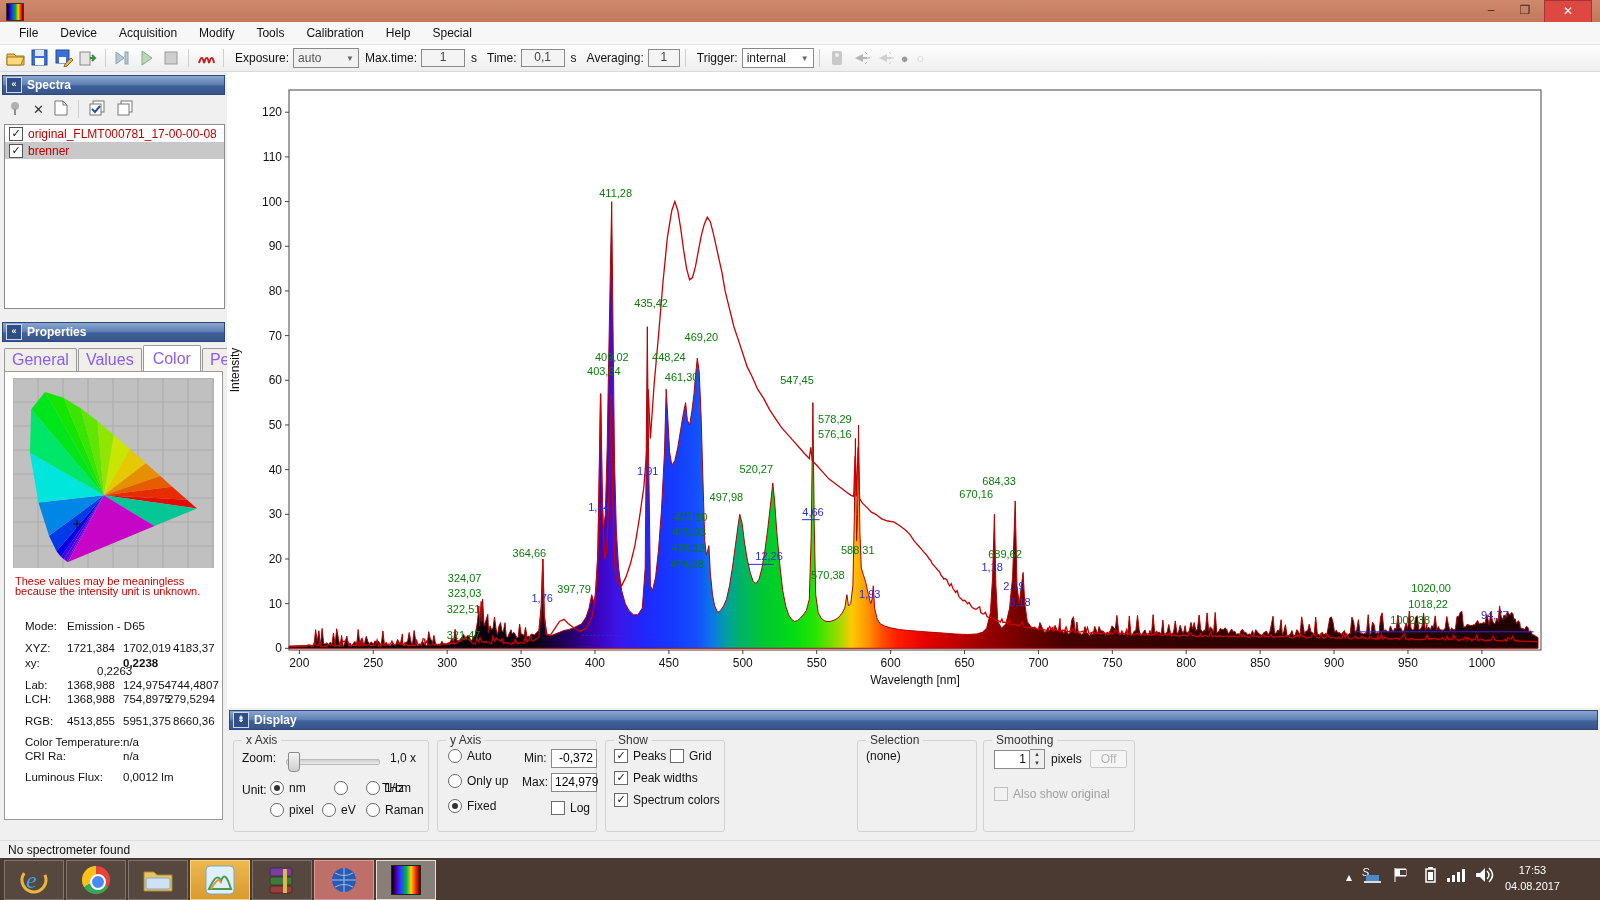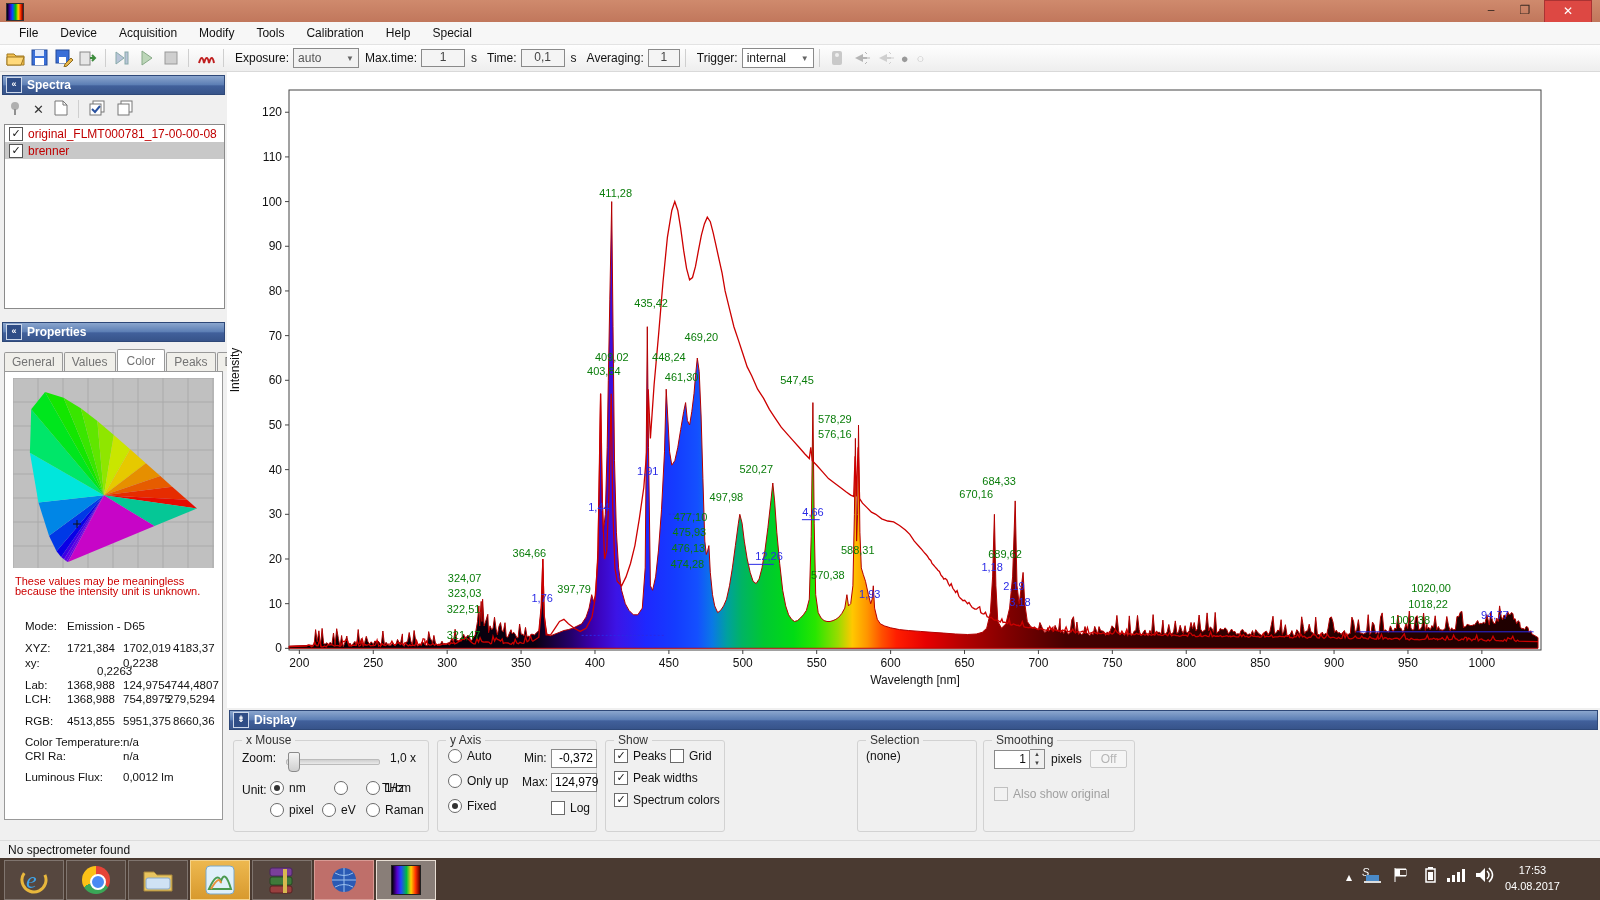--- a/index.html
+++ b/index.html
@@ -29,21 +29,21 @@
   .panel-header{height:20px;background:linear-gradient(180deg,#8ba6ce,#5d7fb5 48%,#41609b 55%,#37548a);border:1px solid #2e4878;color:#fff;font-size:12px;font-weight:bold;display:flex;align-items:center;box-sizing:border-box;}
   .ph-icon{width:14px;height:14px;background:#2f4d86;border:1px solid #marginwhite;color:#fff;font-size:9px;line-height:13px;text-align:center;margin:0 5px 0 3px;border:1px solid #cdd8ea;}
   #spectra-toolbar{left:2px;top:97px;width:223px;height:24px;display:flex;align-items:center;}
   .sp-icon{margin:0 5px;font-size:13px;color:#555;}
   #spectra-list{left:4px;top:124px;width:219px;height:183px;background:#fff;border:1px solid #8a8a8a;font-size:12px;}
   .list-item{display:flex;align-items:center;height:17px;padding-left:4px;color:#c00000;white-space:nowrap;overflow:hidden;}
   .list-item.selected{background:#c8c8c8;}
   .cb{width:12px;height:12px;border:1px solid #555;background:#fff;display:inline-block;margin-right:5px;font-size:11px;line-height:11px;text-align:center;color:#111;flex:0 0 12px;}
   
   #prop-tabs{left:4px;top:348px;width:219px;height:23px;display:flex;align-items:flex-end;}
-  .tab{border:1px solid #999;border-bottom:none;background:#f0efea;font-size:12px;padding:2px 7px;margin-right:1px;color:#737373;border-radius:2px 2px 0 0;}
+  .tab{border:1px solid #999;border-bottom:none;background:#f0efea;font-size:16px;padding:2px 7px;margin-right:1px;color:#8b5cf6;border-radius:2px 2px 0 0;}
   .tab.active{background:#fff;padding:4px 9px;position:relative;top:1px;}
   #prop-content{left:4px;top:371px;width:219px;height:449px;background:#fff;border:1px solid #999;box-sizing:border-box;}
   #cie-box{left:8px;top:6px;width:201px;height:190px;background:#c0c0c0;overflow:hidden;}
   .warn{color:#cc0000;font-size:11px;line-height:14px;}
   .prow{font-size:11.5px;color:#111;position:absolute;white-space:pre;}
   
   #chart-area{left:227px;top:72px;width:1373px;height:636px;background:#fff;}
   
   #display-panel{left:227px;top:708px;width:1373px;height:132px;background:#f0f0f0;}
   #display-header{left:2px;top:2px;width:1369px;height:20px;}
@@ -286,21 +286,21 @@
     <div class="abs warn" style="left:10px;top:212px;">because the intensity unit is unknown.</div>
     <div id="prop-values">
         <div class="prow" style="left: 20px; top: 248px;">Mode:</div>
         <div class="prow" style="left: 62px; top: 248px;">Emission - D65</div>
         <div class="prow" style="left: 20px; top: 270px;">XYZ:</div>
         <div class="prow" style="left: 62px; top: 270px;">1721,384</div>
         <div class="prow" style="left: 118px; top: 270px;">1702,019</div>
         <div class="prow" style="left: 168px; top: 270px;">4183,37</div>
         <div class="prow" style="left: 20px; top: 285px;">xy:</div>
         <div class="prow" style="left: 62px; top: 293px; padding-left: 30px;">0,2263</div>
-        <div class="prow" style="left: 118px; top: 285px;">0,2238</div>
+        <div class="prow" style="left: 118px; top: 285px; font-weight: bold;">0,2238</div>
         <div class="prow" style="left: 20px; top: 307px;">Lab:</div>
         <div class="prow" style="left: 62px; top: 307px;">1368,988</div>
         <div class="prow" style="left: 118px; top: 307px;">124,9754</div>
         <div class="prow" style="left: 162px; top: 307px;">-744,4807</div>
         <div class="prow" style="left: 20px; top: 321px;">LCH:</div>
         <div class="prow" style="left: 62px; top: 321px;">1368,988</div>
         <div class="prow" style="left: 118px; top: 321px;">754,8975</div>
         <div class="prow" style="left: 162px; top: 321px;">279,5294</div>
         <div class="prow" style="left: 20px; top: 343px;">RGB:</div>
         <div class="prow" style="left: 62px; top: 343px;">4513,855</div>
@@ -460,21 +460,21 @@
       </svg>
   </div>
 
   <div id="display-panel" class="abs">
     <div id="display-header" class="abs panel-header">
       <span class="ph-icon">⇟</span>
       <span>Display</span>
     </div>
 
     <div class="groupbox" style="left:6px;top:32px;width:194px;height:90px;">
-      <span class="gb-title">x Mouse</span>
+      <span class="gb-title">x Axis</span>
       <div class="ctl-row" style="left:8px;top:10px;">
         <span>Zoom:</span>
       </div>
       <div class="abs slider-track" style="left:52px;top:18px;width:92px;"></div>
       <div class="abs slider-thumb" style="left:54px;top:11px;"></div>
       <div class="ctl-row" style="left:156px;top:10px;">
           <span>1,0 x</span>
         </div>
       <div class="ctl-row" style="left:8px;top:42px;">
           <span>Unit:</span>

